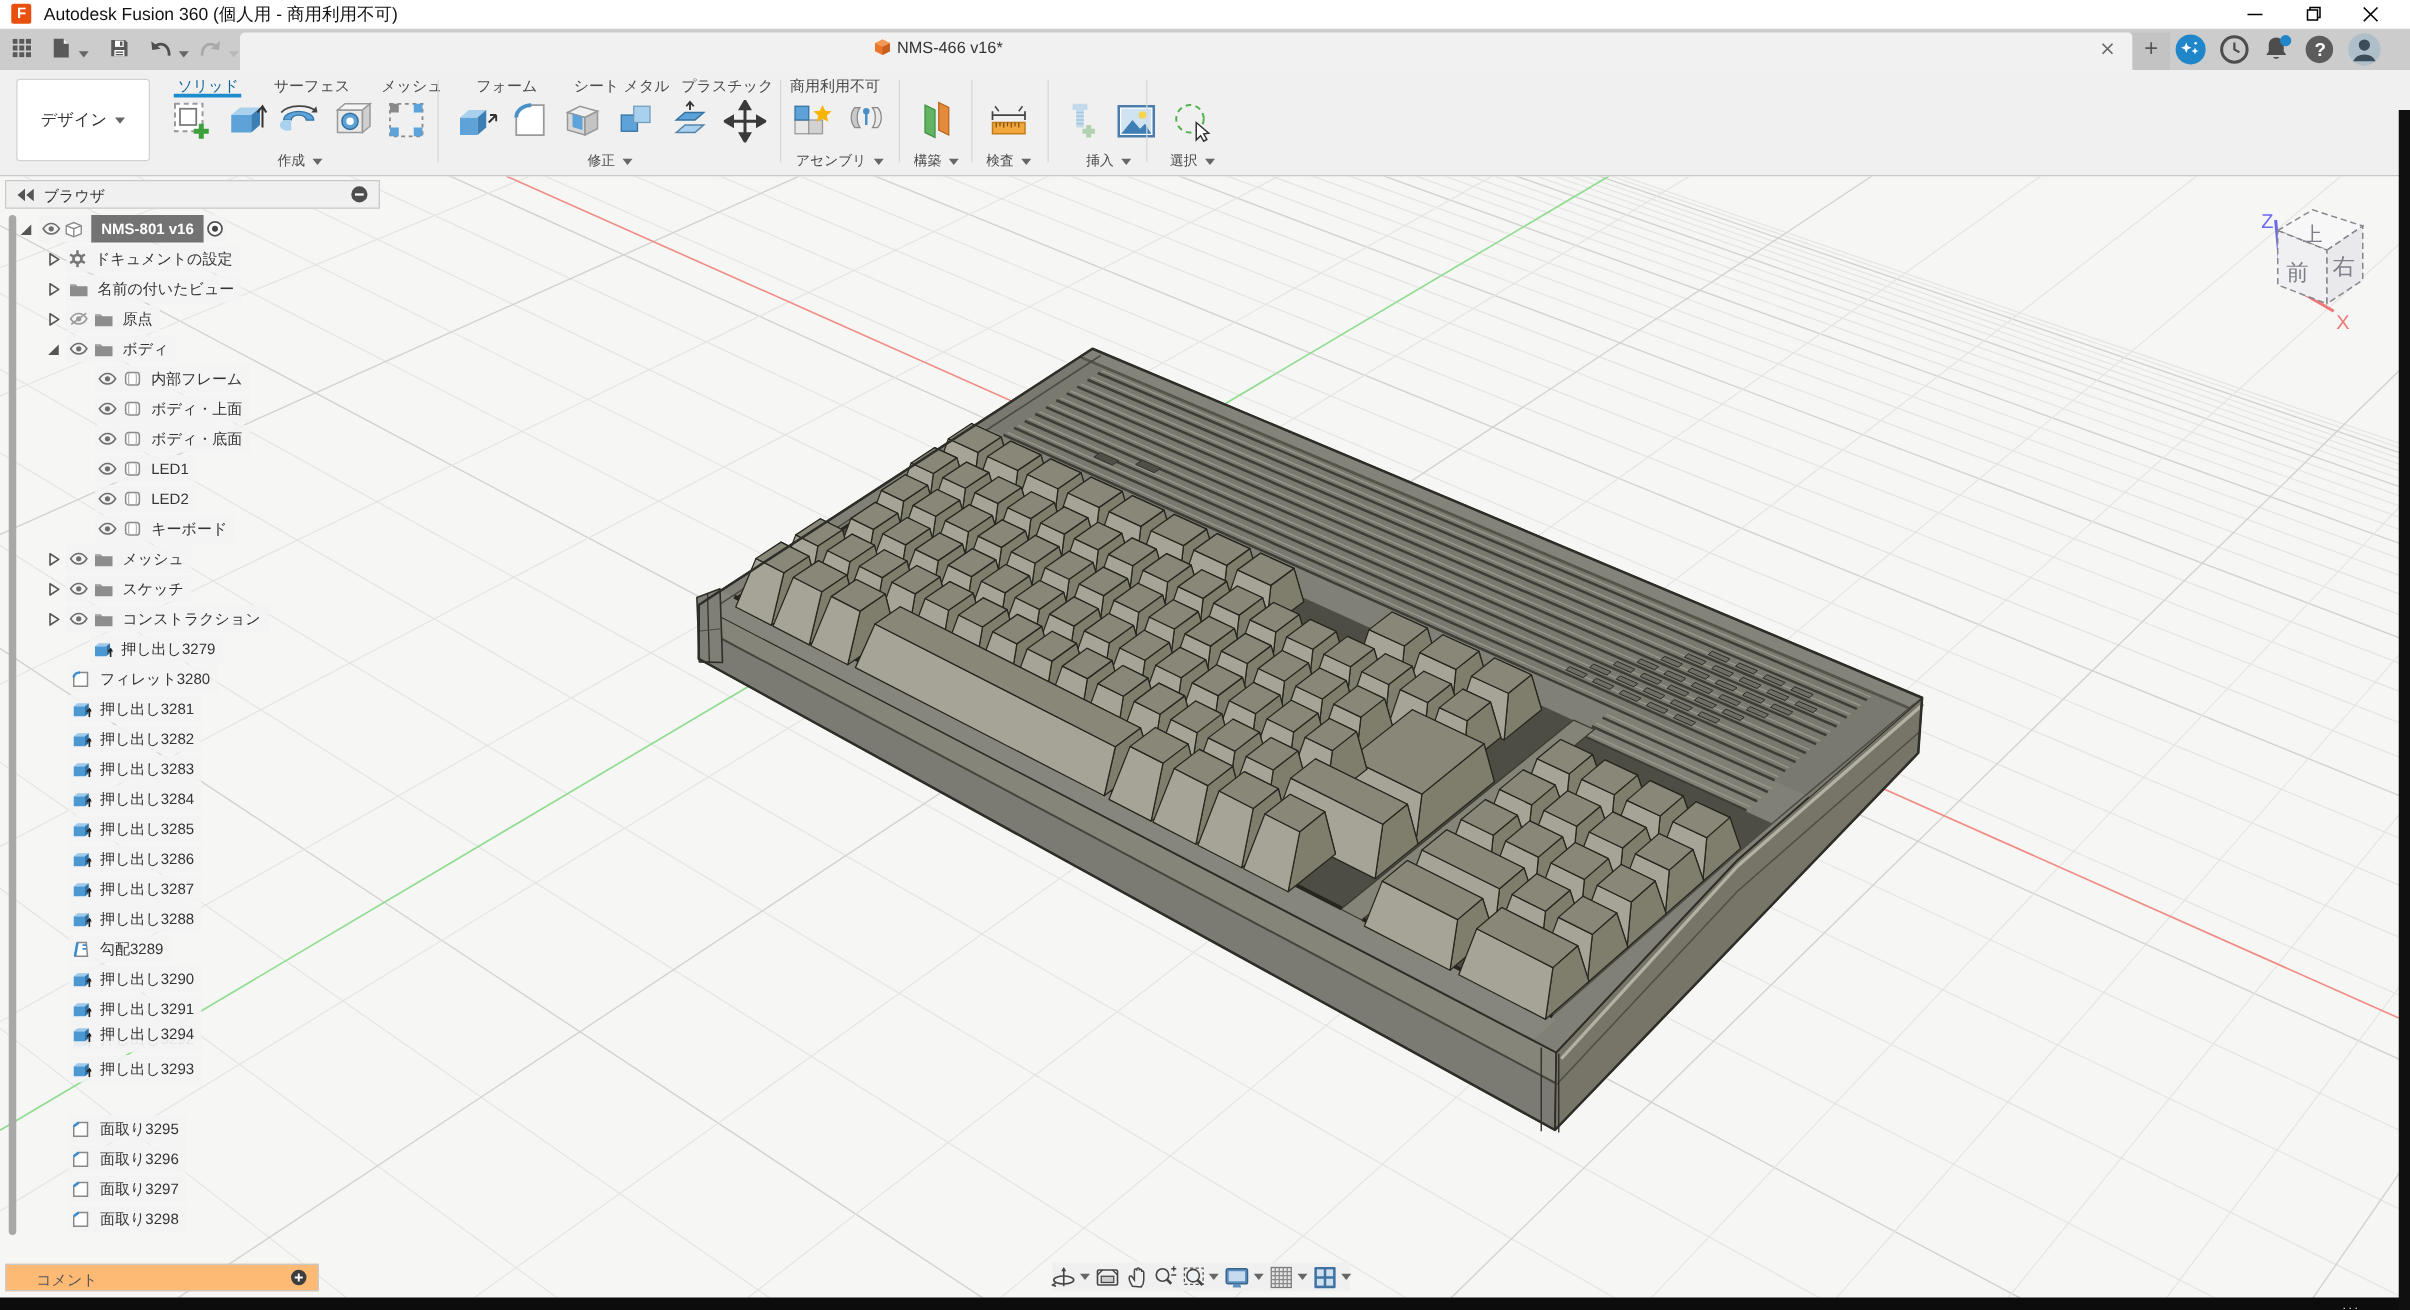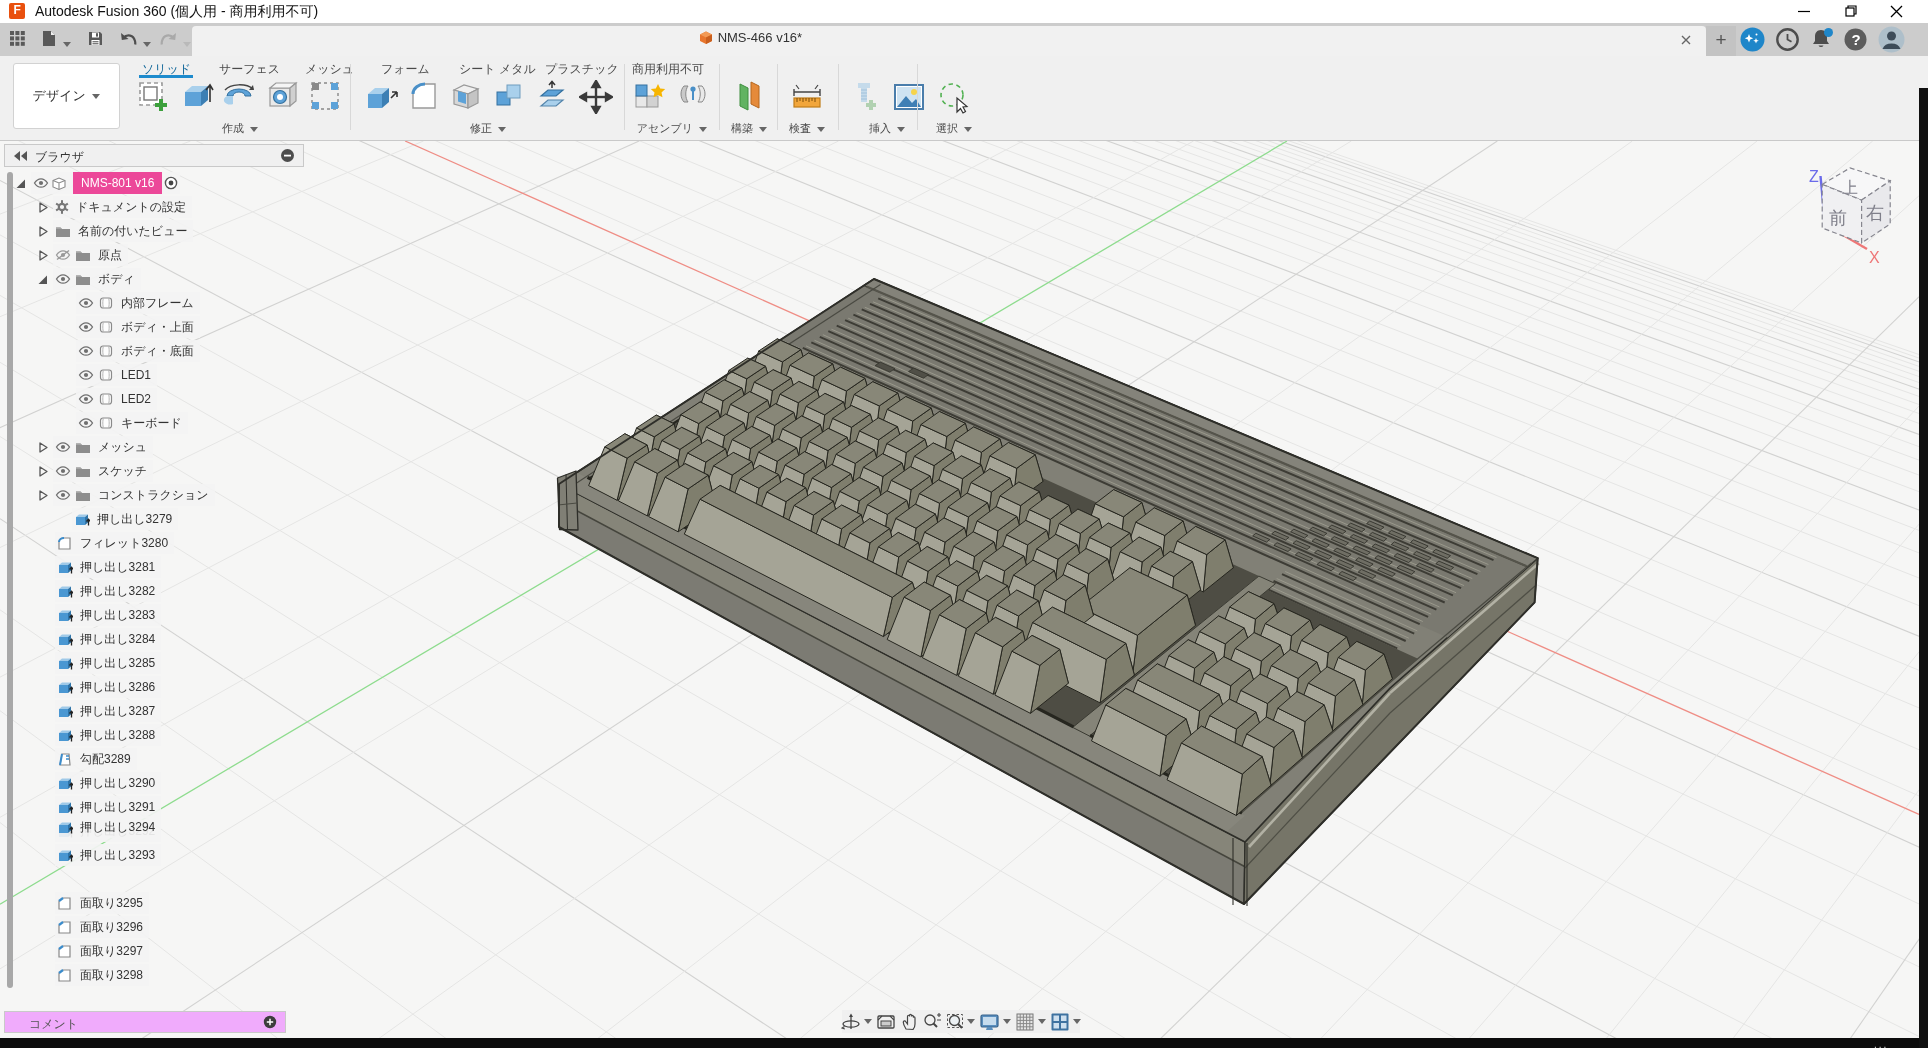--- a/index.html
+++ b/index.html
@@ -22,22 +22,22 @@
 .rgroup{position:absolute;top:24px;height:58px;text-align:center}
 .ricons{display:flex;justify-content:center;gap:9px;height:38px}
 .rlabel{margin-top:3px;font-size:11px;color:#4a4a4a}
 .rsep{position:absolute;top:8px;width:1px;height:66px;background:#d8d8d8}
 .browserhdr{position:absolute;left:4px;top:144px;width:300px;height:23px;background:#f0f0f0;border:1px solid #c9c9c9;font-size:12px;color:#333}
 .gutter{position:absolute;left:7px;top:172px;width:6px;height:816px;background:#a8a8a8;border-radius:3px}
 .trow{position:absolute;height:22px;display:flex;align-items:center;white-space:nowrap}
 .chip{display:inline-flex;align-items:center;background:rgba(243,243,243,0.92);padding:3px 6px 3px 2px;height:22px}
 .ticon{display:inline-flex;align-items:center;justify-content:center}
 .tlabel{font-size:12px;color:#333;margin-left:3px}
-.rootlabel{background:#ec4899;color:#fff;font-size:12px;font-weight:normal;padding:3px 8px;height:22px;display:inline-flex;align-items:center}
-.comment{position:absolute;left:4px;top:1011px;width:282px;height:22px;background:#f0abfc;border:1px solid #c9c9c9;font-size:12px;color:#555}
+.rootlabel{background:#737373;color:#fff;font-size:12px;font-weight:bold;padding:3px 8px;height:22px;display:inline-flex;align-items:center}
+.comment{position:absolute;left:4px;top:1011px;width:251px;height:22px;background:#fdba74;border:1px solid #c9c9c9;font-size:12px;color:#555}
 .navbar{position:absolute;left:842px;top:1010px;width:238px;height:23px;background:#f0f0f0;display:flex;align-items:center;justify-content:center}
 .nitem{display:inline-flex;align-items:center;margin:0 2px}
 .blackbottom{position:absolute;left:0;top:1038px;width:1928px;height:10px;background:#0c0c0c}
 .blackright{position:absolute;left:1919px;top:88px;width:9px;height:960px;background:#101010}
 </style></head><body>
 <svg width="1928" height="907" viewBox="0 141 1928 907" style="position:absolute;left:0;top:141px">
 <rect x="0" y="141" width="1928" height="907" fill="#f6f6f5"></rect>
 <g>
       <line x1="0" y1="-305.6" x2="1928" y2="357.6" stroke="#e5e5e4" stroke-width="1"></line>
 <line x1="0" y1="-303.6" x2="1928" y2="361.2" stroke="#e5e5e4" stroke-width="1"></line>

